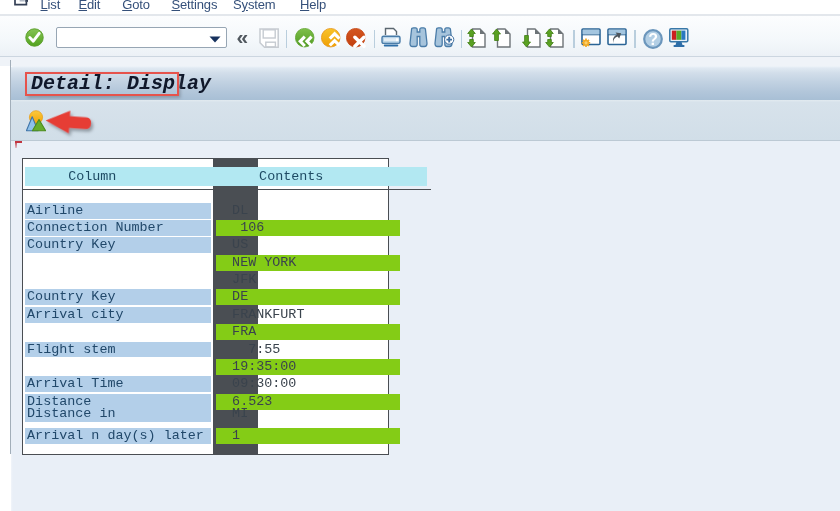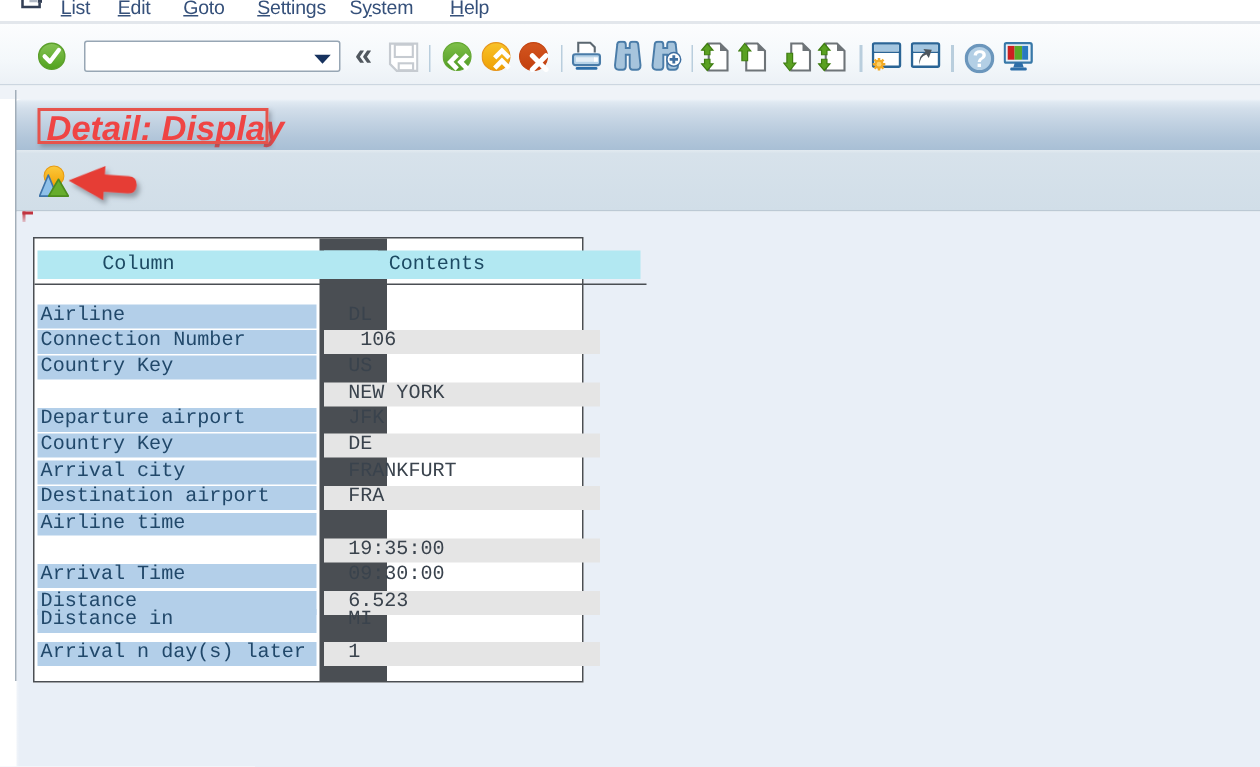--- a/index.html
+++ b/index.html
@@ -17,22 +17,22 @@
   #toolbarline{left:0;top:55.5px;width:840px;height:1.3px;background:#ccd6e0;}
   #gapband{left:0;top:56.8px;width:840px;height:9.4px;background:#eff3f8;}
   .tsep{position:absolute;top:30px;width:1.5px;height:18px;background:#b9cedd;}
   
   #cmdfield{left:56px;top:27.3px;width:169px;height:18.6px;background:#fff;
      border:1px solid #97a6b4;border-radius:2px;}
   
   #titlebar{left:10px;top:66px;width:830px;height:33.5px;
      background:linear-gradient(#eff4f9 0px,#e0e9f2 2px,#d2deea 20%,#c2d2e2 46%,#b2c6da 76%,#a8bfd5 100%);
      border-top-left-radius:4px;}
-  #titletext{left:31px;top:71.6px;font-size:23px;font-weight:bold;font-style:italic;
-     color:#ef4444;letter-spacing:0px;font-family:Liberation Sans, sans-serif;}
+  #titletext{left:31px;top:71.6px;font-size:20px;font-weight:bold;font-style:italic;
+     color:#0f172a;letter-spacing:0px;font-family:Liberation Mono, monospace;}
   #redbox{left:24.6px;top:72.4px;width:150px;height:19.3px;border:2.6px solid #e6534c;
      box-shadow:1.5px 2px 3px rgba(90,100,110,0.45);}
   
   #apptoolbar{left:10px;top:99.5px;width:830px;height:40.5px;
      background:linear-gradient(#e2eaf0,#d7e2eb 6%,#d1dee8);border-bottom:1px solid #bcc9d4;}
   
   #content{left:10.5px;top:141px;width:829.5px;height:370px;background:#e9eff7;}
   #leftline{left:10px;top:60px;width:1.2px;height:394px;background:#a2aeb9;}
   #bottomline{left:0px;top:454px;width:13px;height:57px;background:linear-gradient(90deg,#fff 55%,rgba(255,255,255,0));}
   
@@ -46,21 +46,21 @@
   #vdiv{left:190.2px;top:0;width:1.7px;height:100%;background:#4a4e53;}
   #hrule{left:0;top:29.6px;width:100%;height:1.6px;background:#4a4e53;}
   .hc{top:8.3px;height:19px;background:#b2e8f2;color:#1d4a63;line-height:19px;white-space:pre;}
   #hc1{left:2.2px;width:184.2px;padding-left:1.9px;}
   #hc2{left:193.1px;width:167.8px;padding-left:2px;}
   .row{position:absolute;left:0;width:100%;height:15.9px;}
   .lc{position:absolute;left:2.2px;width:184.2px;height:100%;background:#b3cfe9;
       color:#21486a;line-height:16px;padding-left:1.9px;white-space:pre;}
   .vc{position:absolute;left:193.1px;width:167.8px;height:100%;
       color:#3a434d;line-height:16px;padding-left:16px;white-space:pre;}
-  .alt .vc{background:#e5e5e5;}
+  .alt .vc{background:#84cc16;}
 </style>
 </head>
 <body>
 
   <div class="abs" id="menubar"></div>
   <svg class="abs" style="left:14px;top:0px" width="16" height="7" viewBox="0 0 16 7">
     <path d="M1 0 L1 4.7 L12.4 4.7 L12.4 1.8" stroke="#333f55" stroke-width="1.7" fill="none"></path>
     <rect x="11.2" y="0" width="2.8" height="1.9" fill="#333f55"></rect>
     <rect x="5.6" y="0" width="5.2" height="1.5" fill="#b0b8c4"></rect>
   </svg>
@@ -270,37 +270,36 @@
       <div class="vc"> 106</div>
     </div>
     <div class="row" style="top:78.2px">
       <div class="lc">Country Key</div>
       <div class="vc">US</div>
     </div>
     <div class="row alt" style="top:95.6px">
       <div class="vc">NEW YORK</div>
     </div>
     <div class="row" style="top:113.0px">
-      <div class="lc">Departure airport</div>
       <div class="vc">JFK</div>
     </div>
     <div class="row alt" style="top:130.3px">
       <div class="lc">Country Key</div>
       <div class="vc">DE</div>
     </div>
     <div class="row" style="top:147.7px">
       <div class="lc">Arrival city</div>
       <div class="vc">FRANKFURT</div>
     </div>
     <div class="row alt" style="top:165.1px">
-      <div class="lc">Destination airport</div>
       <div class="vc">FRA</div>
     </div>
     <div class="row" style="top:182.4px">
-      <div class="lc">Airline time</div>
+      <div class="lc">Flight stem</div>
+      <div class="vc">  7:55</div>
     </div>
     <div class="row alt" style="top:199.8px">
       <div class="vc">19:35:00</div>
     </div>
     <div class="row" style="top:217.2px">
       <div class="lc">Arrival Time</div>
       <div class="vc">09:30:00</div>
     </div>
     <div class="row alt" style="top:234.5px">
       <div class="lc">Distance</div>

